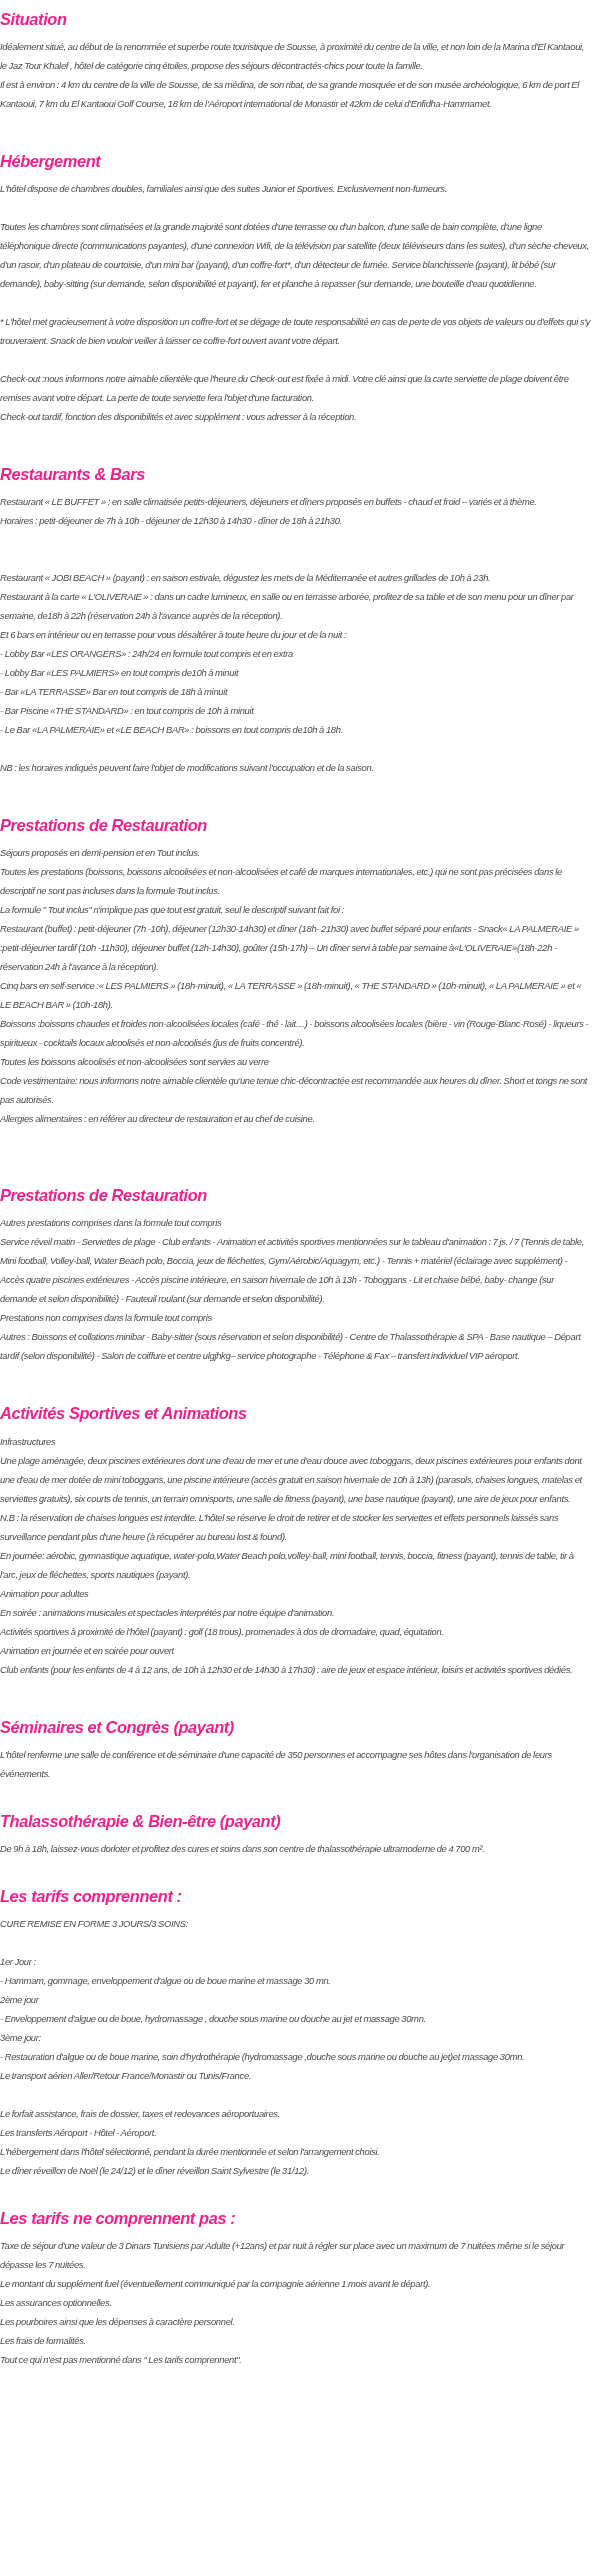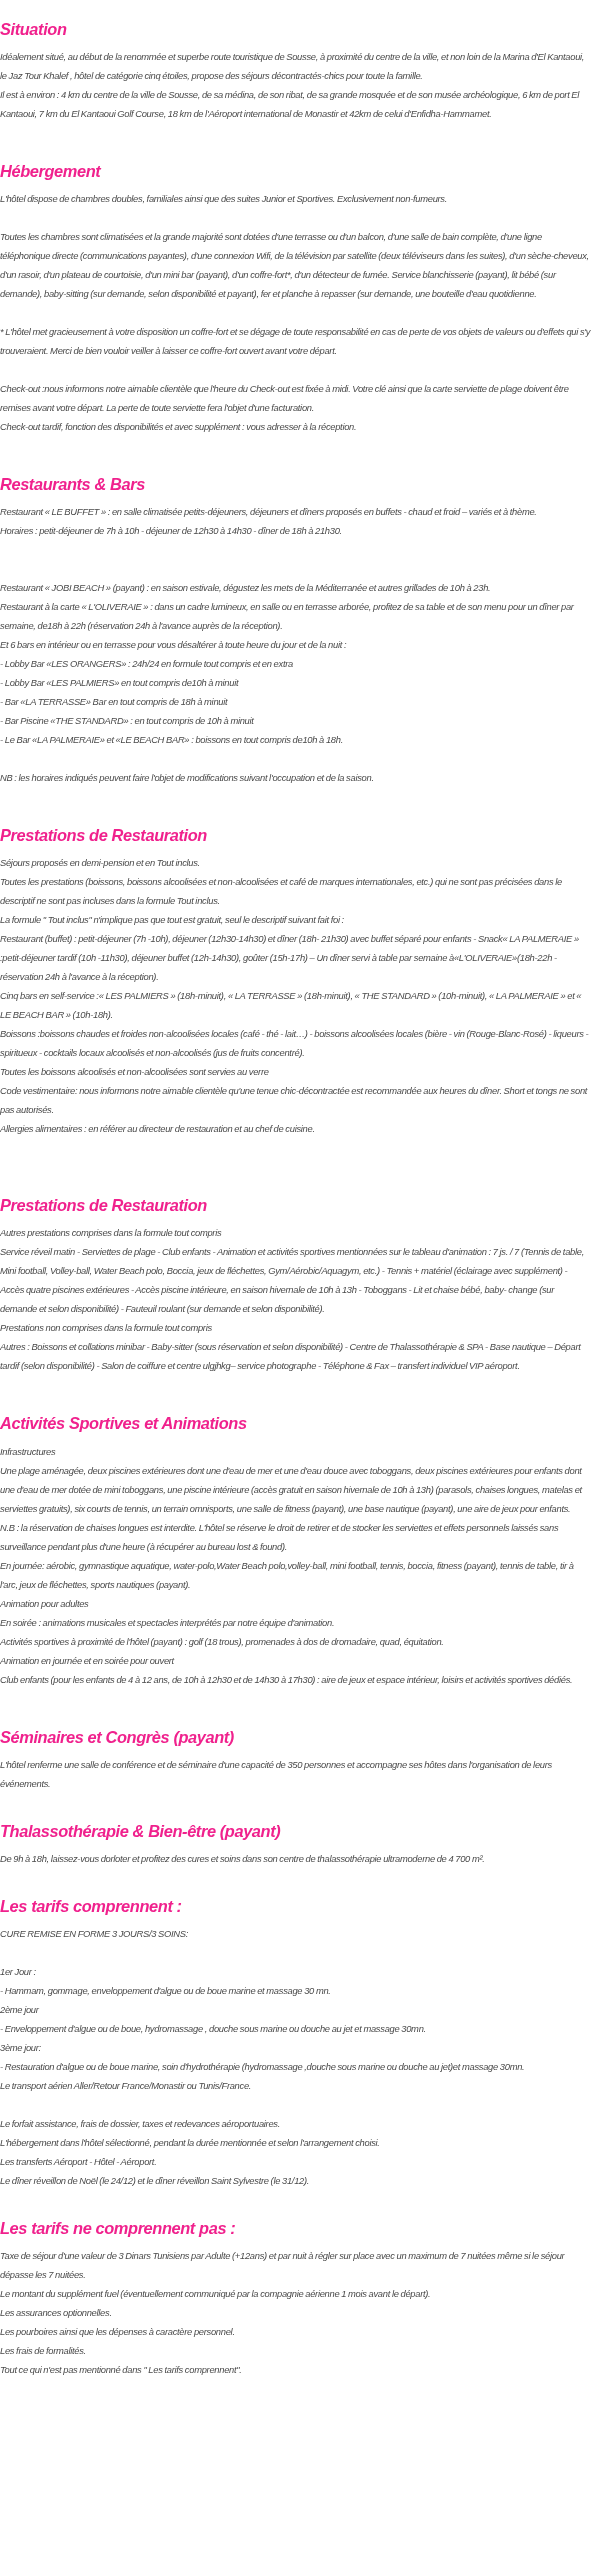--- a/index.html
+++ b/index.html
@@ -24,41 +24,41 @@
       font-style: italic;
       font-size: 9.4px;
       line-height: 19px;
       letter-spacing: -0.3px;
       margin: 0;
       word-spacing: -0.4px;
     }
     .gap { height: 19px; }
     .gap-lg { height: 28px; }
     .gap-xl { height: 38px; }
-    .section-1 { padding-top: 19px; }
+    .section-1 { padding-top: 9px; }
   </style>
 </head>
 <body>
 
 <div class="page">
 
   <section class="section section-1">
     <h2 class="section-title">Situation</h2>
     <p class="para">Idéalement situé, au début de la renommée et superbe route touristique de Sousse, à proximité du centre de la ville, et non loin de la Marina d'El Kantaoui, le Jaz Tour Khalef , hôtel de catégorie cinq étoiles, propose des séjours décontractés-chics pour toute la famille.</p>
     <p class="para">Il est à environ : 4 km du centre de la ville de Sousse, de sa médina, de son ribat, de sa grande mosquée et de son musée archéologique, 6 km de port El Kantaoui, 7 km du El Kantaoui Golf Course, 18 km de l'Aéroport international de Monastir et 42km de celui d'Enfidha-Hammamet.</p>
   </section>
   <div class="gap-xl"></div>
 
   <section class="section">
     <h2 class="section-title">Hébergement</h2>
     <p class="para">L'hôtel dispose de chambres doubles, familiales ainsi que des suites Junior et Sportives. Exclusivement non-fumeurs.</p>
     <div class="gap"></div>
     <p class="para">Toutes les chambres sont climatisées et la grande majorité sont dotées d'une terrasse ou d'un balcon, d'une salle de bain complète, d'une ligne téléphonique directe (communications payantes), d'une connexion Wifi, de la télévision par satellite (deux téléviseurs dans les suites), d'un sèche-cheveux, d'un rasoir, d'un plateau de courtoisie, d'un mini bar (payant), d'un coffre-fort*, d'un détecteur de fumée. Service blanchisserie (payant), lit bébé (sur demande), baby-sitting (sur demande, selon disponibilité et payant), fer et planche à repasser (sur demande, une bouteille d'eau quotidienne.</p>
     <div class="gap"></div>
-    <p class="para">* L'hôtel met gracieusement à votre disposition un coffre-fort et se dégage de toute responsabilité en cas de perte de vos objets de valeurs ou d'effets qui s'y trouveraient. Merci de bien vouloir veiller à laisser ce coffre-fort ouvert avant votre départ.</p>
+    <p class="para">* L'hôtel met gracieusement à votre disposition un coffre-fort et se dégage de toute responsabilité en cas de perte de vos objets de valeurs ou d'effets qui s'y trouveraient. Snack de bien vouloir veiller à laisser ce coffre-fort ouvert avant votre départ.</p>
     <div class="gap"></div>
     <p class="para">Check-out :nous informons notre aimable clientèle que l'heure du Check-out est fixée à midi. Votre clé ainsi que la carte serviette de plage doivent être remises avant votre départ. La perte de toute serviette fera l'objet d'une facturation.</p>
     <p class="para">Check-out tardif, fonction des disponibilités et avec supplément : vous adresser à la réception.</p>
   </section>
   <div class="gap-xl"></div>
 
   <section class="section">
     <h2 class="section-title">Restaurants &amp; Bars</h2>
     <p class="para">Restaurant « LE BUFFET » : en salle climatisée petits-déjeuners, déjeuners et dîners proposés en buffets - chaud et froid – variés et à thème.</p>
     <p class="para">Horaires : petit-déjeuner de 7h à 10h - déjeuner de 12h30 à 14h30 - dîner de 18h à 21h30.</p>
@@ -133,22 +133,22 @@
     <div class="gap"></div>
     <p class="para">1er Jour :</p>
     <p class="para">- Hammam, gommage, enveloppement d'algue ou de boue marine et massage 30 mn.</p>
     <p class="para">2ème jour</p>
     <p class="para">- Enveloppement d'algue ou de  boue, hydromassage , douche sous marine ou douche au jet et massage 30mn.</p>
     <p class="para">3ème jour:</p>
     <p class="para">- Restauration d'algue ou de boue marine, soin d'hydrothérapie (hydromassage ,douche sous marine ou douche au jet)et massage 30mn.</p>
     <p class="para">Le transport aérien Aller/Retour France/Monastir ou Tunis/France.</p>
     <div class="gap"></div>
     <p class="para">Le forfait assistance, frais de dossier, taxes et redevances aéroportuaires.</p>
+    <p class="para">Les transferts Aéroport - Hôtel - Aéroport.</p>
     <p class="para">L'hébergement dans l'hôtel sélectionné, pendant la durée mentionnée et selon l'arrangement choisi.</p>
-    <p class="para">Les transferts Aéroport - Hôtel - Aéroport.</p>
     <p class="para">Le dîner réveillon de Noël (le 24/12) et le dîner réveillon Saint Sylvestre (le 31/12).</p>
   </section>
   <div class="gap-lg"></div>
 
   <section class="section">
     <h2 class="section-title">Les tarifs ne comprennent pas :</h2>
     <p class="para">Taxe de séjour d'une valeur de 3 Dinars Tunisiens par Adulte (+12ans) et par nuit à régler sur place avec un maximum de 7 nuitées même si le séjour dépasse les 7 nuitées.</p>
     <p class="para">Le montant du supplément fuel (éventuellement communiqué par la compagnie aérienne 1 mois avant le départ).</p>
     <p class="para">Les assurances optionnelles.</p>
     <p class="para">Les pourboires ainsi que les dépenses à caractère personnel.</p>

